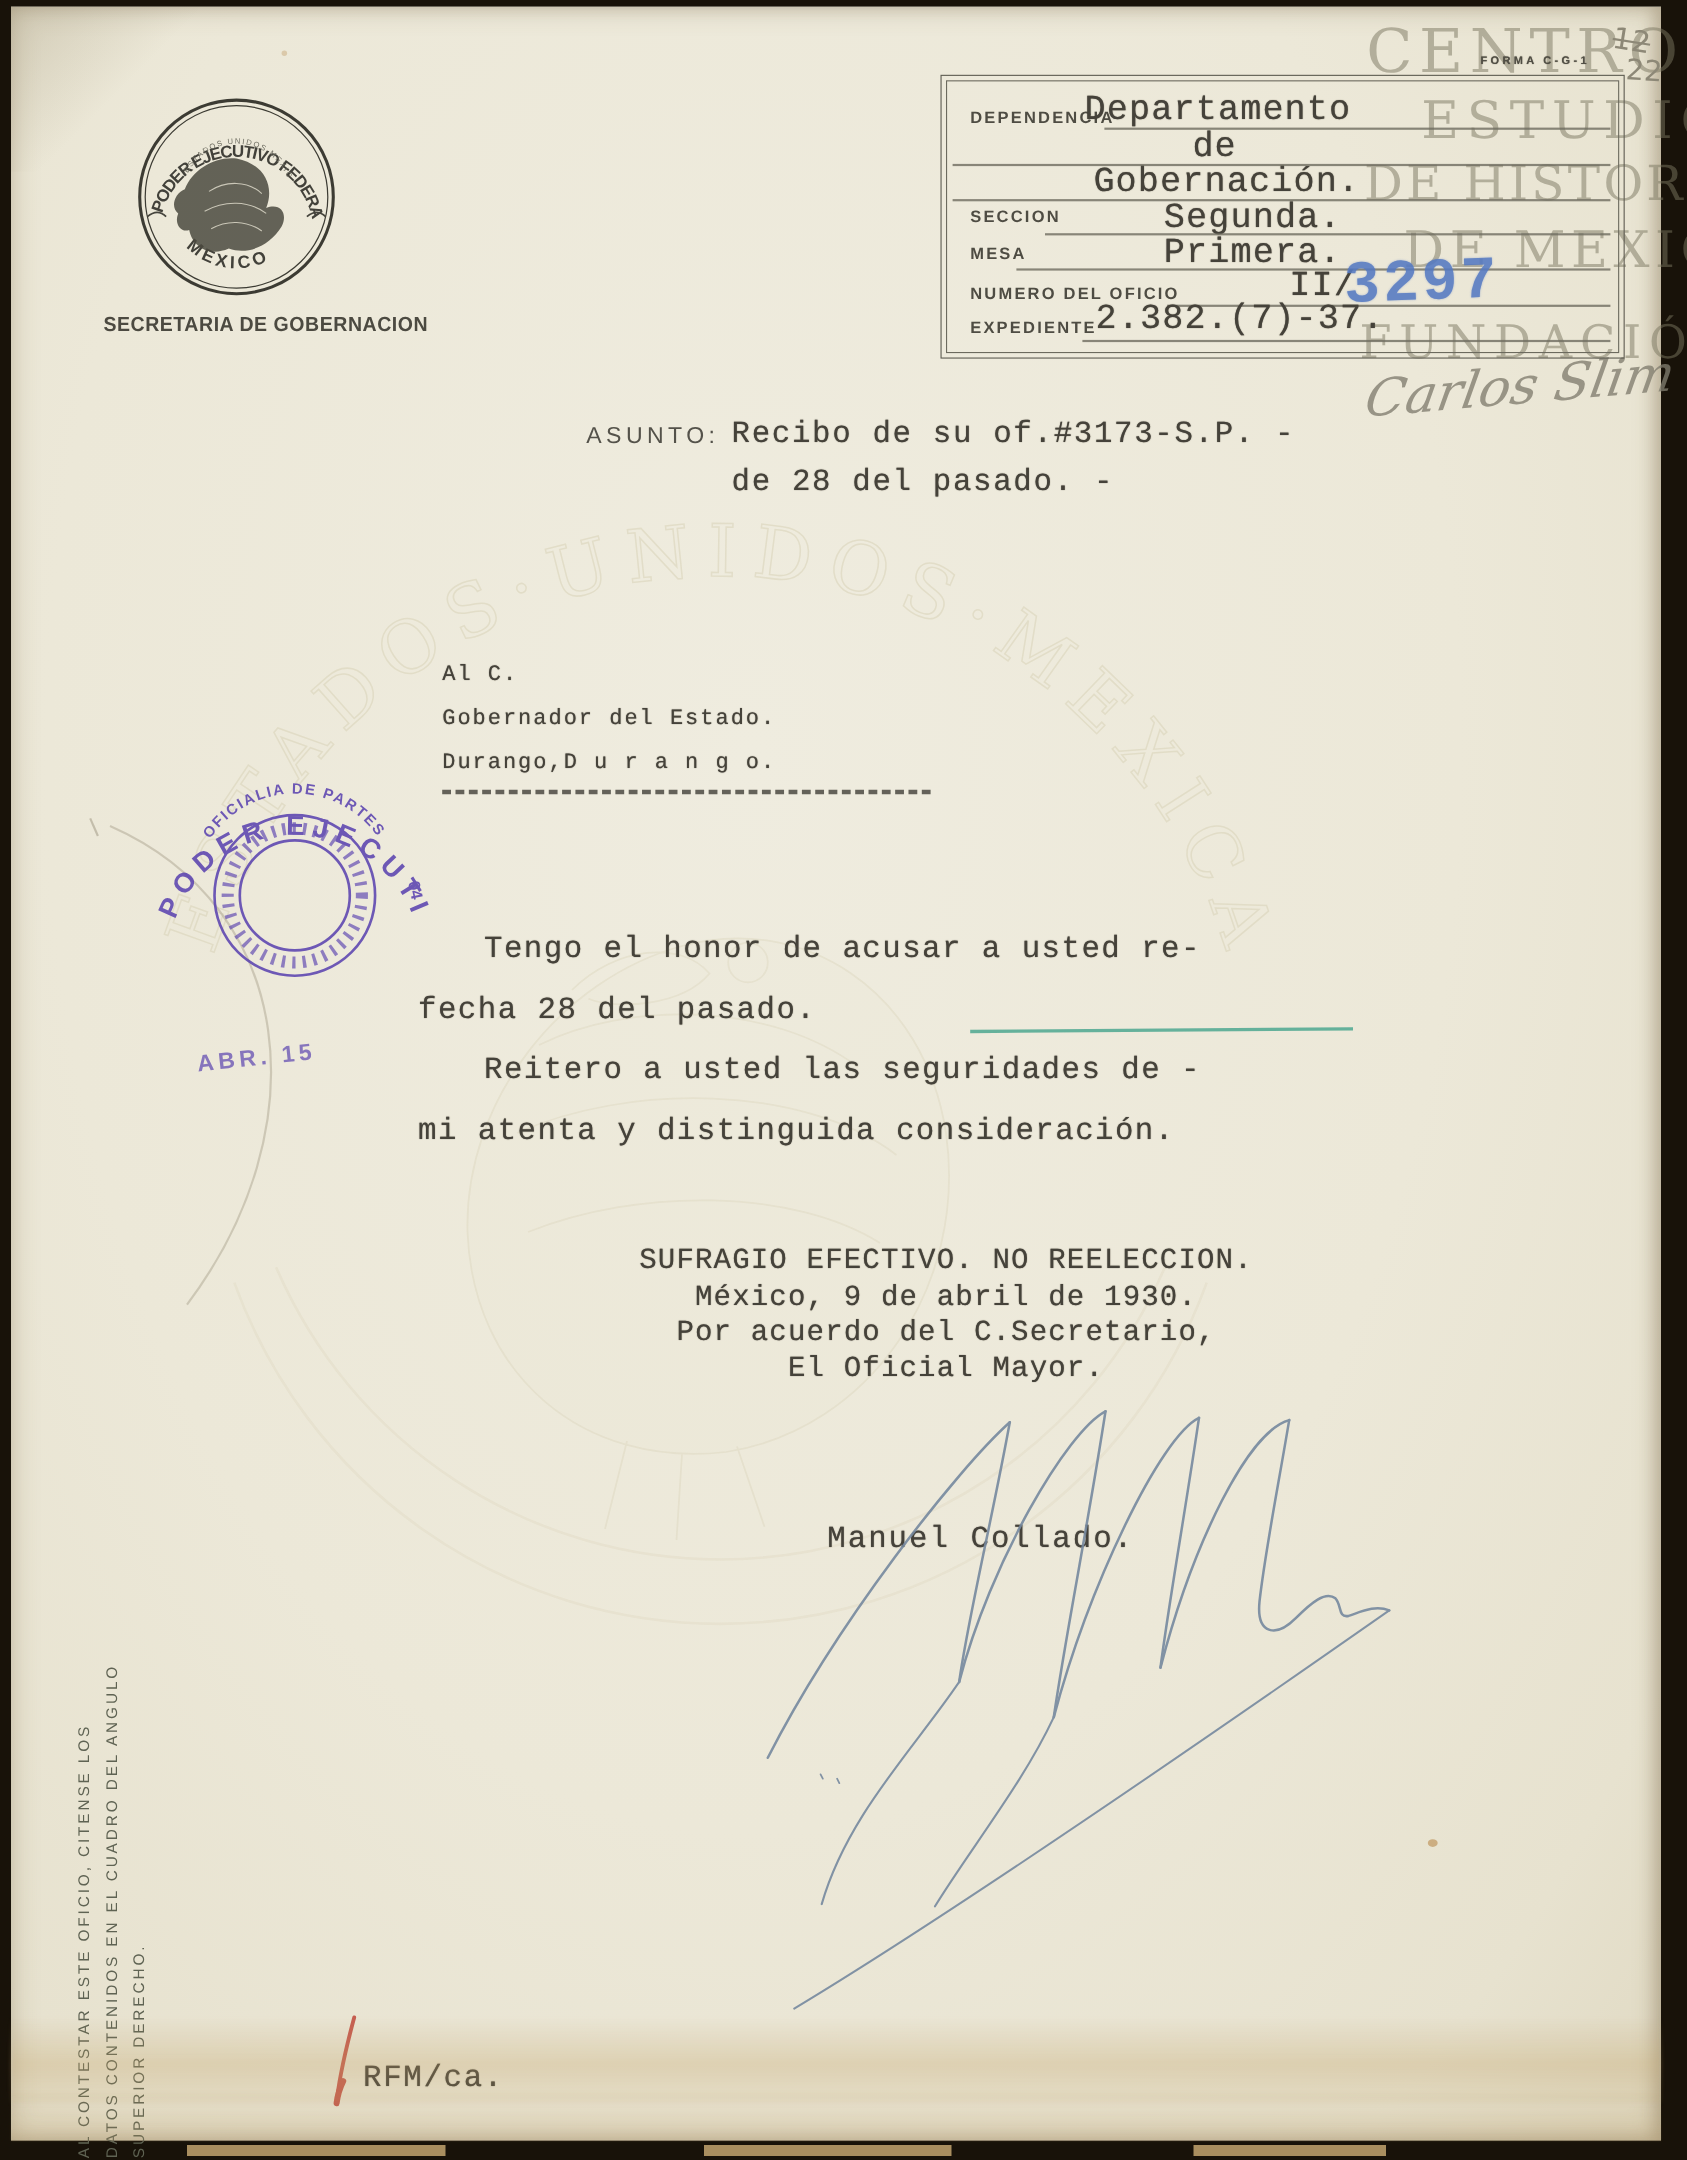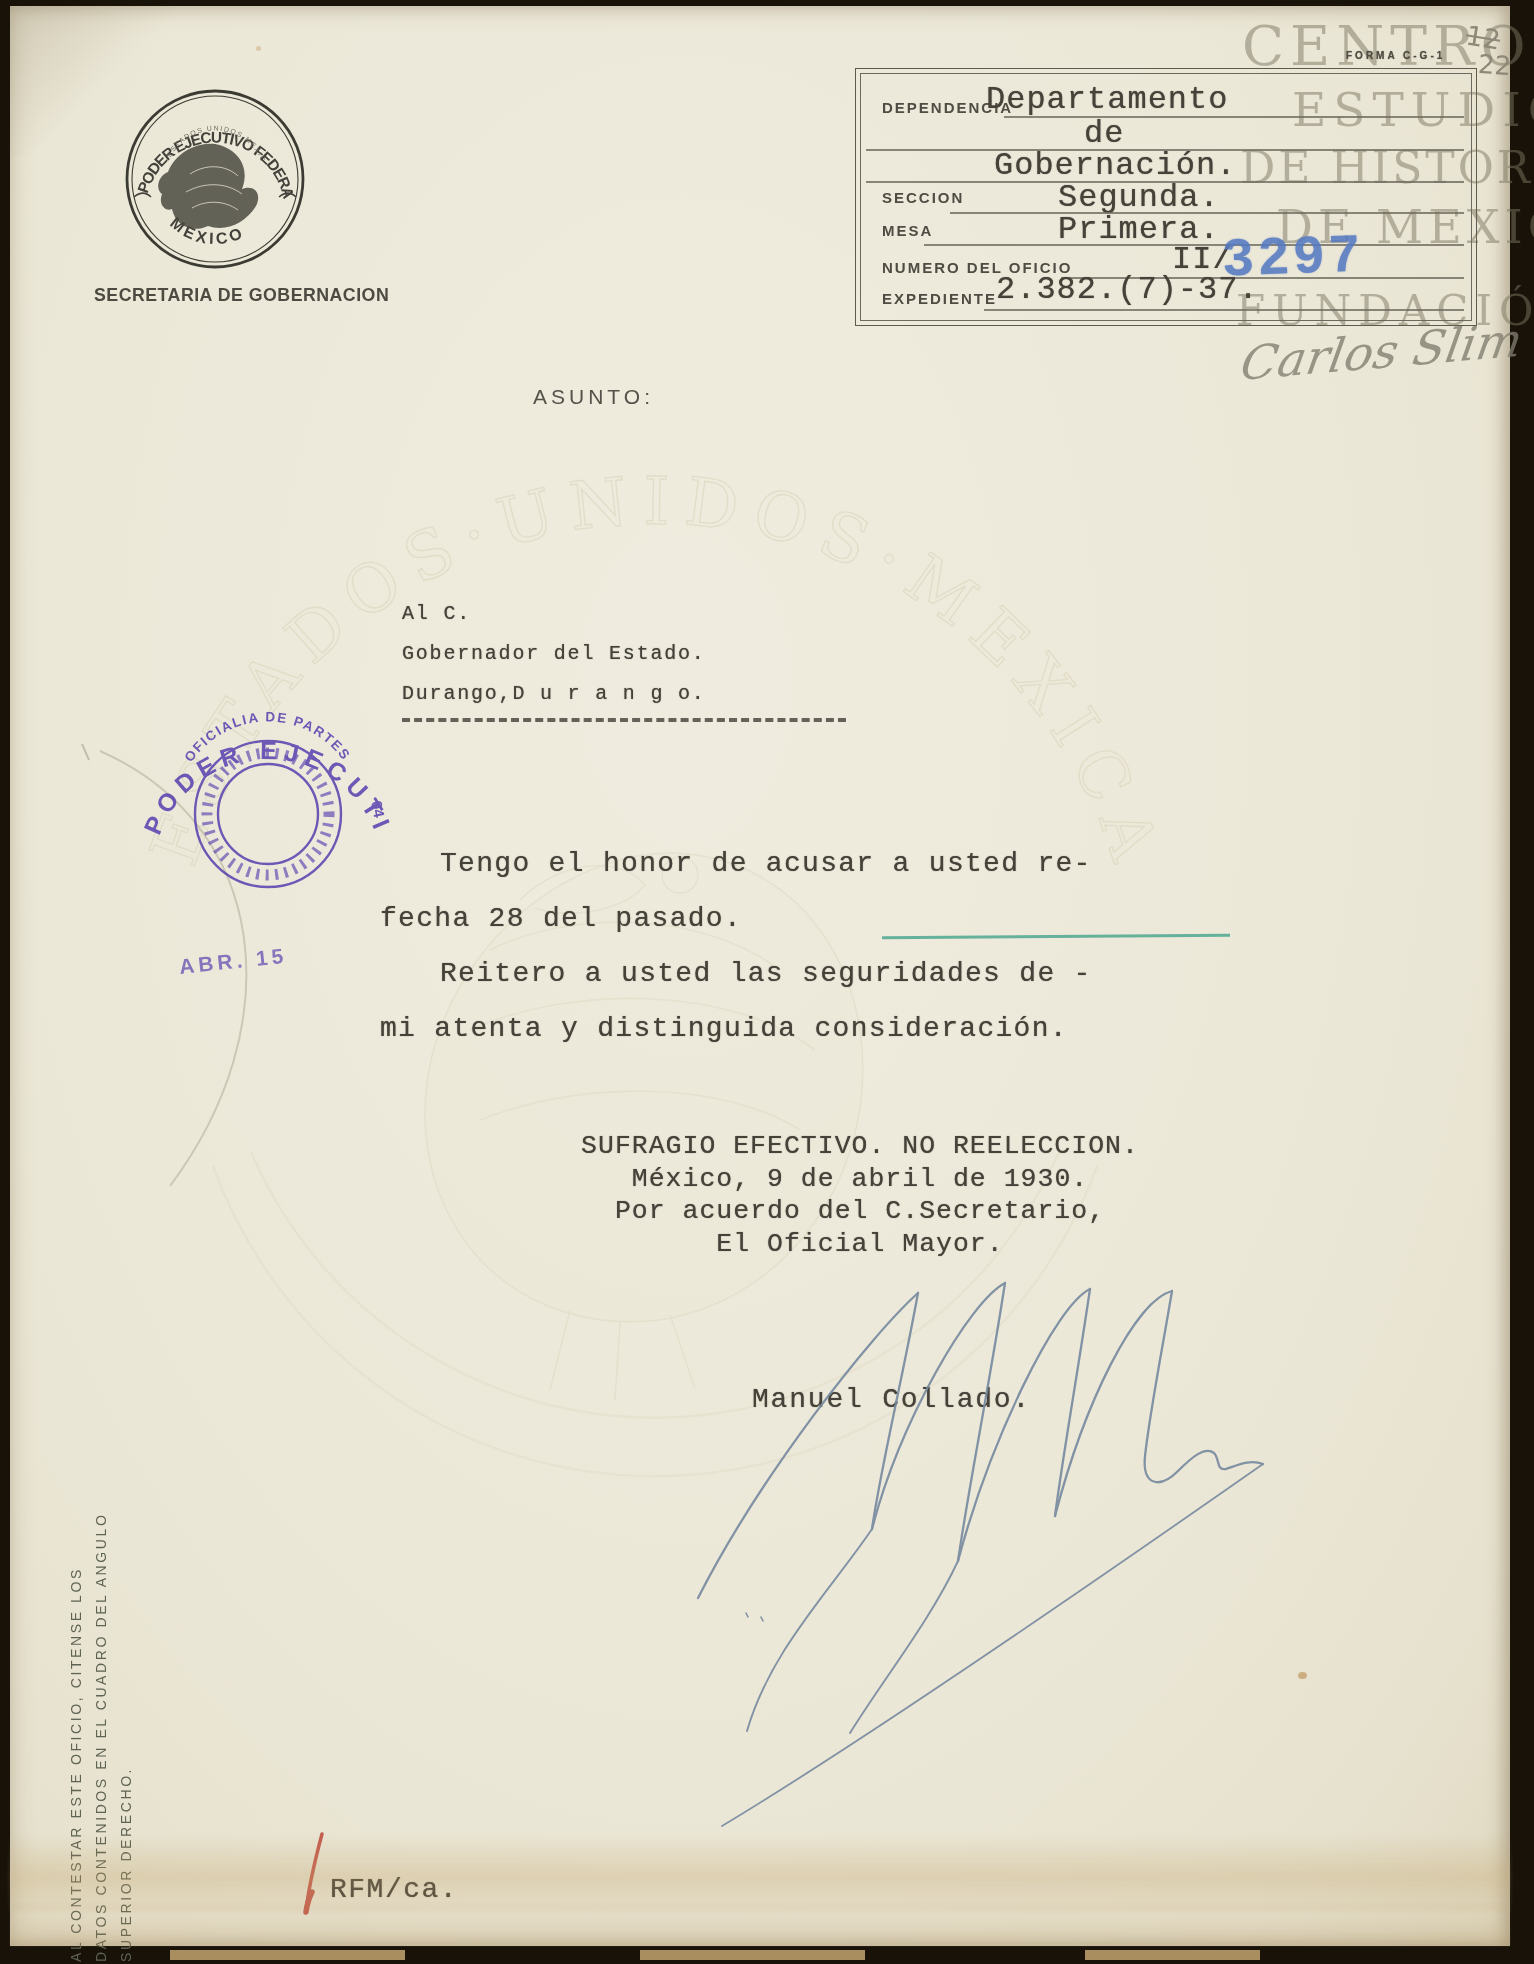--- a/index.html
+++ b/index.html
@@ -156,20 +156,24 @@
       <div class="fb-label" style="left:26px;top:190px;">NUMERO DEL OFICIO</div>
       <div class="fb-value tw" style="left:294px;top:172px;margin-left:22px;">II/</div>
       <div class="fb-line" style="left:205px;top:208px;width:403px;"></div>
       <div class="fb-label" style="left:26px;top:221px;">EXPEDIENTE</div>
       <div class="fb-value tw" style="left:120px;top:202px;margin-left:20px;">2.382.(7)-37.</div>
       <div class="fb-line" style="left:128px;top:240px;width:480px;"></div>
     </div>
     <div class="blue-stamp">3297</div>
 
     <div id="asunto-label">ASUNTO:</div>
+    <div id="asunto-lines" class="tw">
+      <div>Recibo de su of.#3173-S.P. -</div>
+      <div>de 28 del pasado. -</div>
+    </div>
 
     <div id="recipient" class="tw">
       <div>Al C.</div>
       <div>Gobernador del Estado.</div>
       <div>Durango,D u r a n g o.</div>
     </div>
     <div id="recipient-dash"></div>
 
     <svg style="left:30px;top:700px;opacity:.6;" width="260" height="520" viewBox="0 0 260 520">
       <path d="M60,45 C230,120 250,320 130,480" fill="none" stroke="#b7b09d" stroke-width="2"></path>

